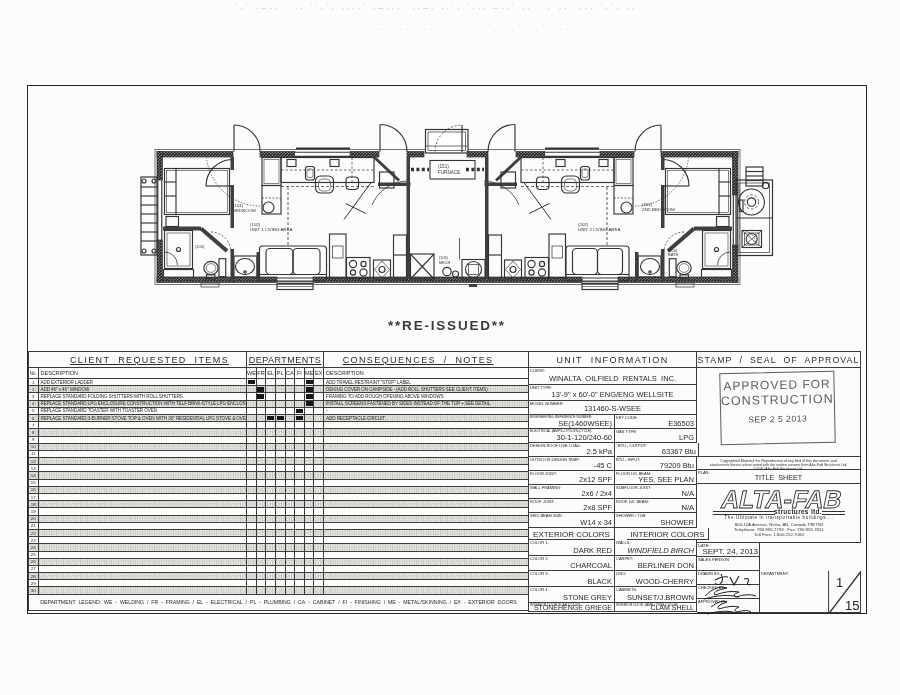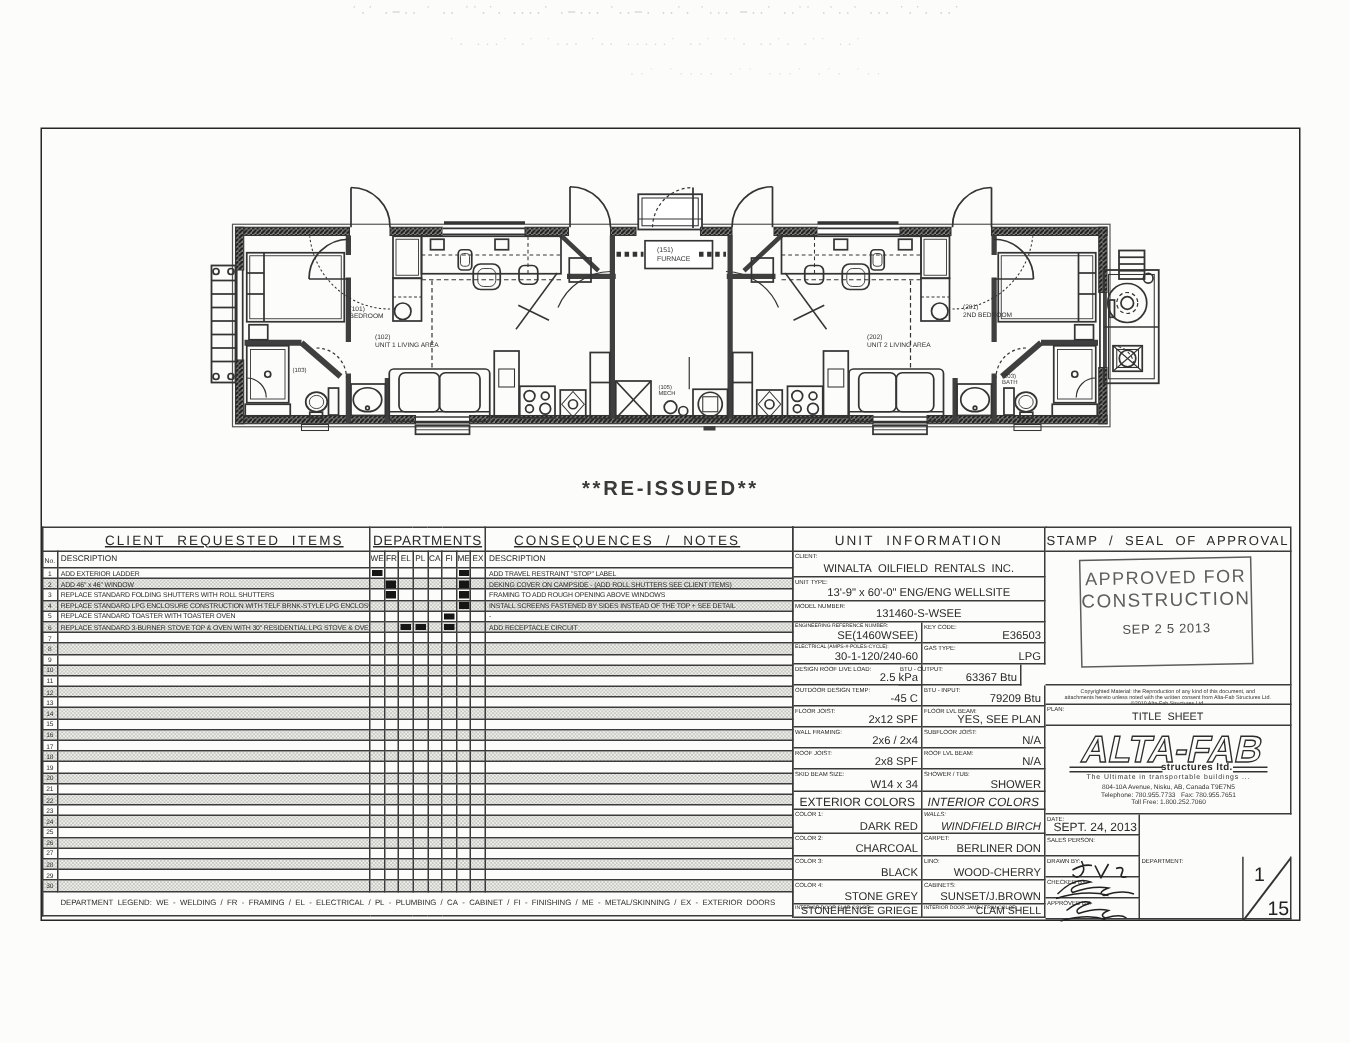--- a/index.html
+++ b/index.html
@@ -1008,21 +1008,21 @@
     </div>
 <div class="uc" style="left:86px;top:77px;width:82px;height:14px;">
       <span class="ul">GAS TYPE:</span>
       <span class="uv">LPG</span>
     </div>
 
 <div class="uc" style="left:0;top:91px;width:86px;height:14px;">
       <span class="ul">DESIGN ROOF LIVE LOAD:</span>
       <span class="uv">2.5 kPa</span>
     </div>
-<div class="uc" style="left:70px;top:91px;width:82px;height:14px;">
+<div class="uc" style="left:88px;top:91px;width:82px;height:14px;">
       <span class="ul">BTU - OUTPUT:</span>
       <span class="uv">63367 Btu</span>
     </div>
 
 <div class="uc" style="left:0;top:105px;width:86px;height:14px;">
       <span class="ul">OUTDOOR DESIGN TEMP:</span>
       <span class="uv">-45 C</span>
     </div>
 <div class="uc" style="left:86px;top:105px;width:82px;height:14px;">
       <span class="ul">BTU - INPUT:</span>
@@ -1061,21 +1061,21 @@
       <span class="uv">W14 x 34</span>
     </div>
 <div class="uc" style="left:86px;top:161px;width:82px;height:15px;">
       <span class="ul">SHOWER / TUB:</span>
       <span class="uv">SHOWER</span>
     </div>
 
 <div class="uc" style="left:0;top:176px;width:86px;height:12px;">
       <div style="text-align:center;font-size:8px;margin-top:1.5px;">EXTERIOR COLORS</div>
     </div>
-<div class="uc" style="left:86px;top:176px;width:82px;height:12px;font-style:italic;">
+<div class="uc" style="left:98px;top:176px;width:82px;height:12px;">
       <div style="text-align:center;font-size:8px;margin-top:1.5px;">INTERIOR COLORS</div>
     </div>
 
 <div class="uc" style="left:0;top:188px;width:86px;height:16px;padding-left:20px;">
       <span class="ul">COLOR 1:</span>
       <span class="uv">DARK RED</span>
     </div>
 <div class="uc" style="left:86px;top:188px;width:82px;height:16px;font-style:italic;">
       <span class="ul">WALLS:</span>
       <span class="uv">WINDFIELD BIRCH</span>

